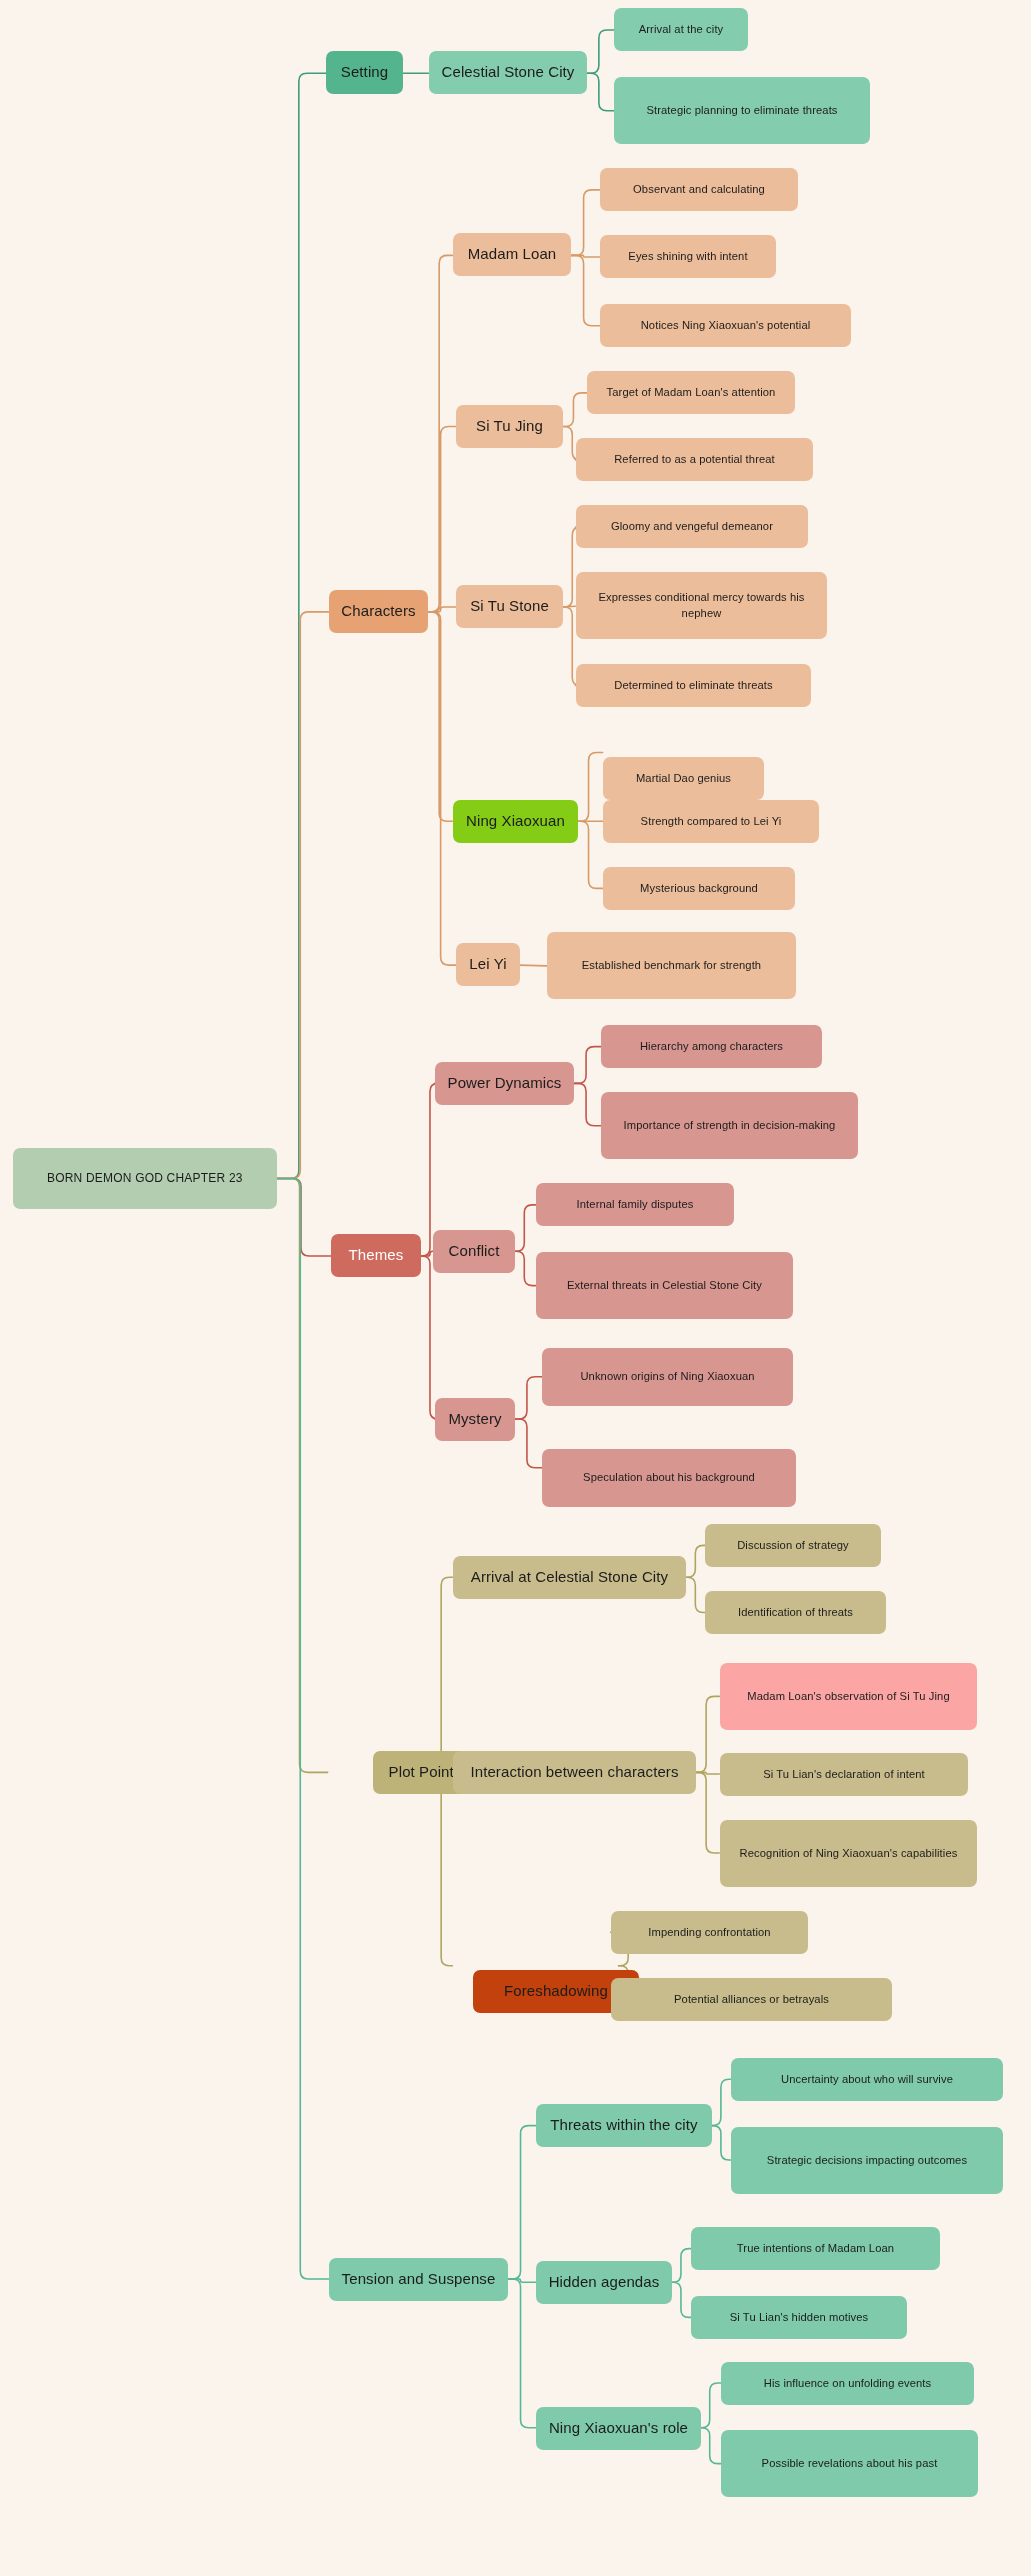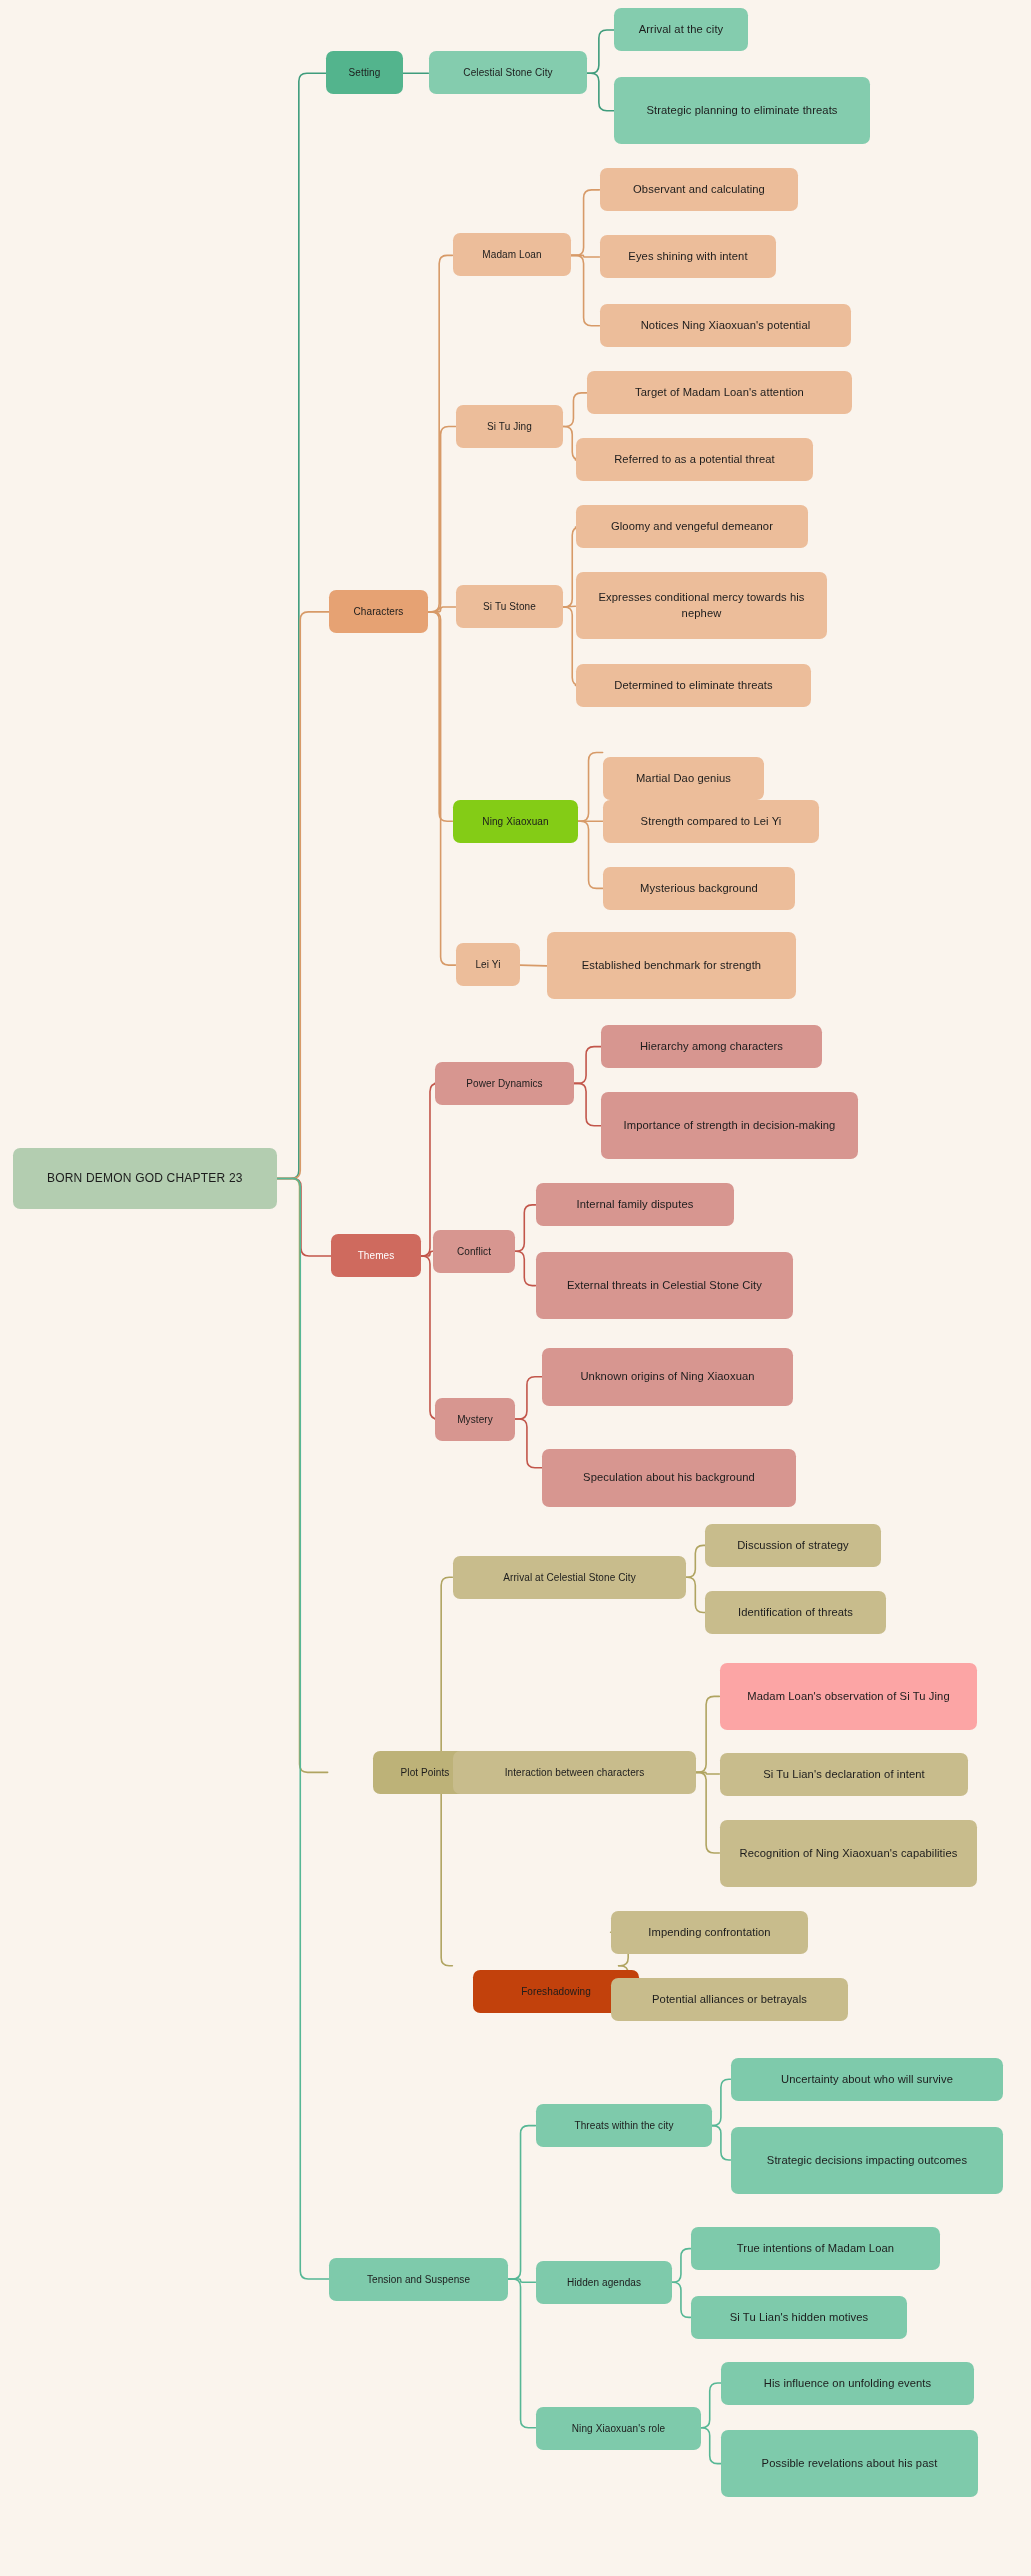--- a/index.html
+++ b/index.html
@@ -31,21 +31,21 @@
     color: #1c1c1c;
     font-size: 11.6px;
     line-height: 1.35;
     padding: 3.2px 8px;
     letter-spacing: 0.1px;
   }
   .node.root {
     font-size: 12px;
     letter-spacing: 0.2px;
   }
-  .node.branch { font-size: 10px; }
+  .node.branch { font-size: 15px; }
   .node.leaf   { font-size: 11.2px; }
   .node.white-text { color: #ffffff; }
 </style>
 </head>
 <body>
 
 <div id="mindmap-root">
   <svg id="edges" viewBox="0 0 1290 3222" xmlns="http://www.w3.org/2000/svg">
       <path d="M 346 1474 L 363.9 1474 Q 373.9 1474 373.9 1464 L 373.9 101 Q 373.9 91 383.9 91 L 408 91" fill="none" stroke="#3f9c7c" stroke-width="2" stroke-linecap="round"></path>
       <path d="M 504 91 L 536 91" fill="none" stroke="#3f9c7c" stroke-width="2" stroke-linecap="round"></path>
@@ -127,21 +127,21 @@
     </div>
     <div class="node leaf" style="left: 600px; top: 235px; width: 176px; min-height: 43px; background: rgb(236, 189, 154);">
       <span>Eyes shining with intent</span>
     </div>
     <div class="node leaf" style="left: 600px; top: 304px; width: 251px; min-height: 43px; background: rgb(236, 189, 154);">
       <span>Notices Ning Xiaoxuan's potential</span>
     </div>
     <div class="node branch" style="left: 456px; top: 405px; width: 107px; min-height: 43px; background: rgb(236, 189, 154);">
       <span>Si Tu Jing</span>
     </div>
-    <div class="node leaf" style="left: 587px; top: 371px; width: 265px; min-height: 43px; background: rgb(236, 189, 154);">
+    <div class="node leaf" style="left: 587px; top: 371px; width: 208px; min-height: 43px; background: rgb(236, 189, 154);">
       <span>Target of Madam Loan's attention</span>
     </div>
     <div class="node leaf" style="left: 576px; top: 438px; width: 237px; min-height: 43px; background: rgb(236, 189, 154);">
       <span>Referred to as a potential threat</span>
     </div>
     <div class="node branch" style="left: 456px; top: 585px; width: 107px; min-height: 43px; background: rgb(236, 189, 154);">
       <span>Si Tu Stone</span>
     </div>
     <div class="node leaf" style="left: 576px; top: 505px; width: 232px; min-height: 43px; background: rgb(236, 189, 154);">
       <span>Gloomy and vengeful demeanor</span>
@@ -223,21 +223,21 @@
     </div>
     <div class="node leaf" style="left: 720px; top: 1820px; width: 257px; min-height: 67px; background: rgb(200, 188, 140);">
       <span>Recognition of Ning Xiaoxuan's capabilities</span>
     </div>
     <div class="node branch" style="left: 473px; top: 1944px; width: 166px; min-height: 43px; background: #c2410c; margin-top: 26px;">
       <span>Foreshadowing</span>
     </div>
     <div class="node leaf" style="left: 611px; top: 1911px; width: 197px; min-height: 43px; background: rgb(200, 188, 140);">
       <span>Impending confrontation</span>
     </div>
-    <div class="node leaf" style="left: 611px; top: 1978px; width: 237px; min-height: 43px; background: rgb(200, 188, 140);">
+    <div class="node leaf" style="left: 611px; top: 1978px; width: 281px; min-height: 43px; background: rgb(200, 188, 140);">
       <span>Potential alliances or betrayals</span>
     </div>
     <div class="node branch" style="left: 329px; top: 2258px; width: 179px; min-height: 43px; background: rgb(126, 202, 171);">
       <span>Tension and Suspense</span>
     </div>
     <div class="node branch" style="left: 536px; top: 2104px; width: 176px; min-height: 43px; background: rgb(126, 202, 171);">
       <span>Threats within the city</span>
     </div>
     <div class="node leaf" style="left: 731px; top: 2058px; width: 272px; min-height: 43px; background: rgb(126, 202, 171);">
       <span>Uncertainty about who will survive</span>

